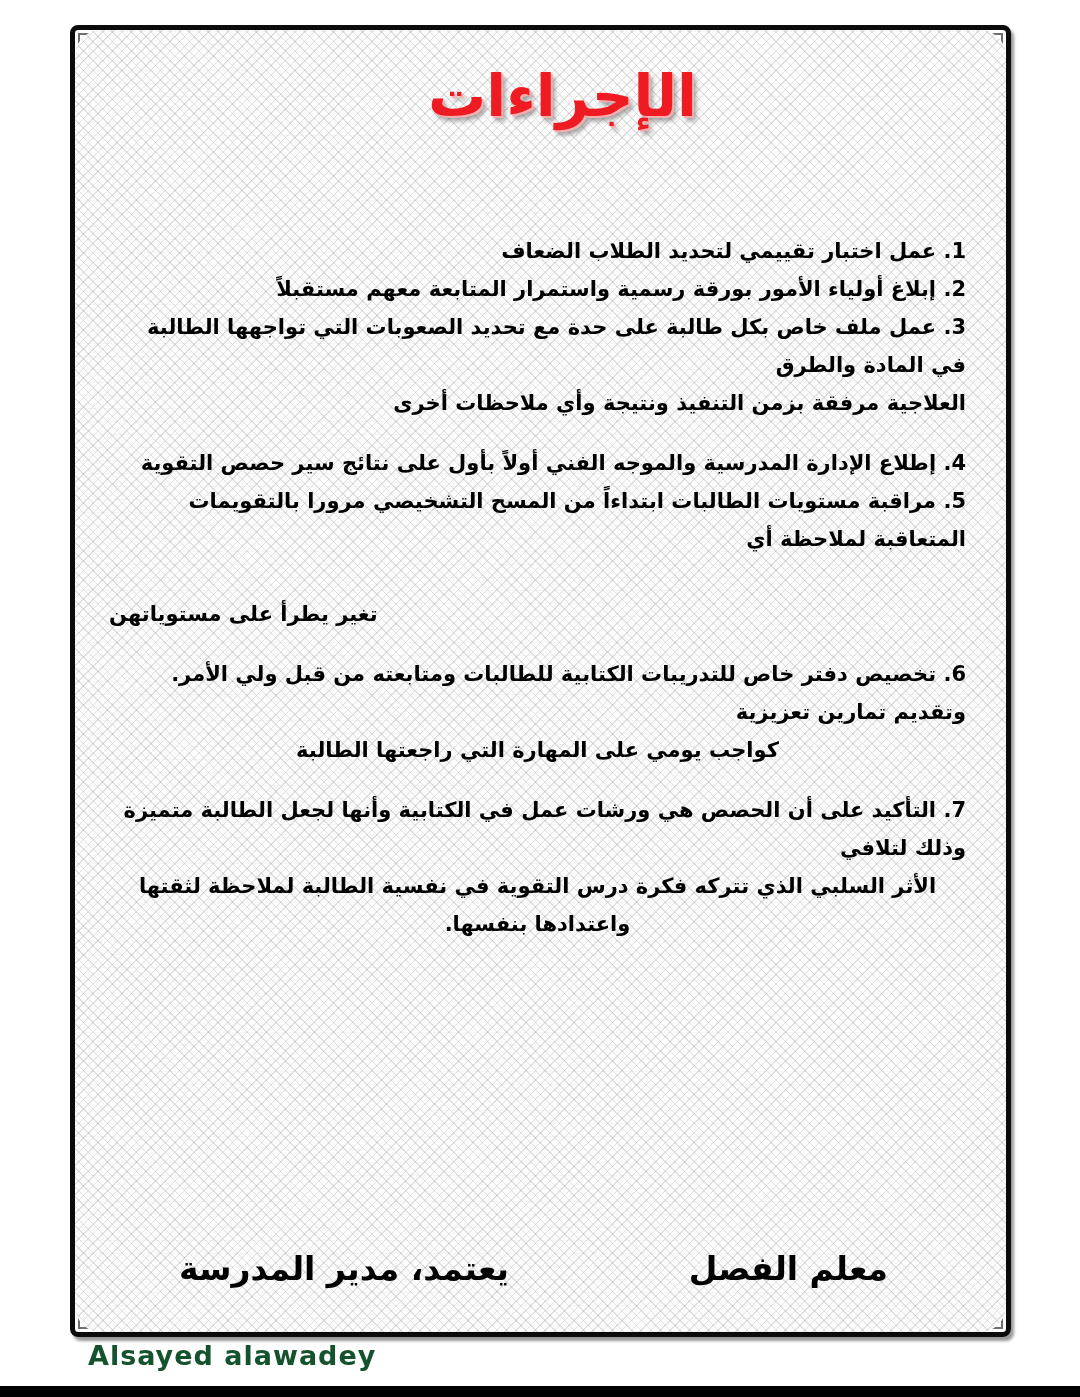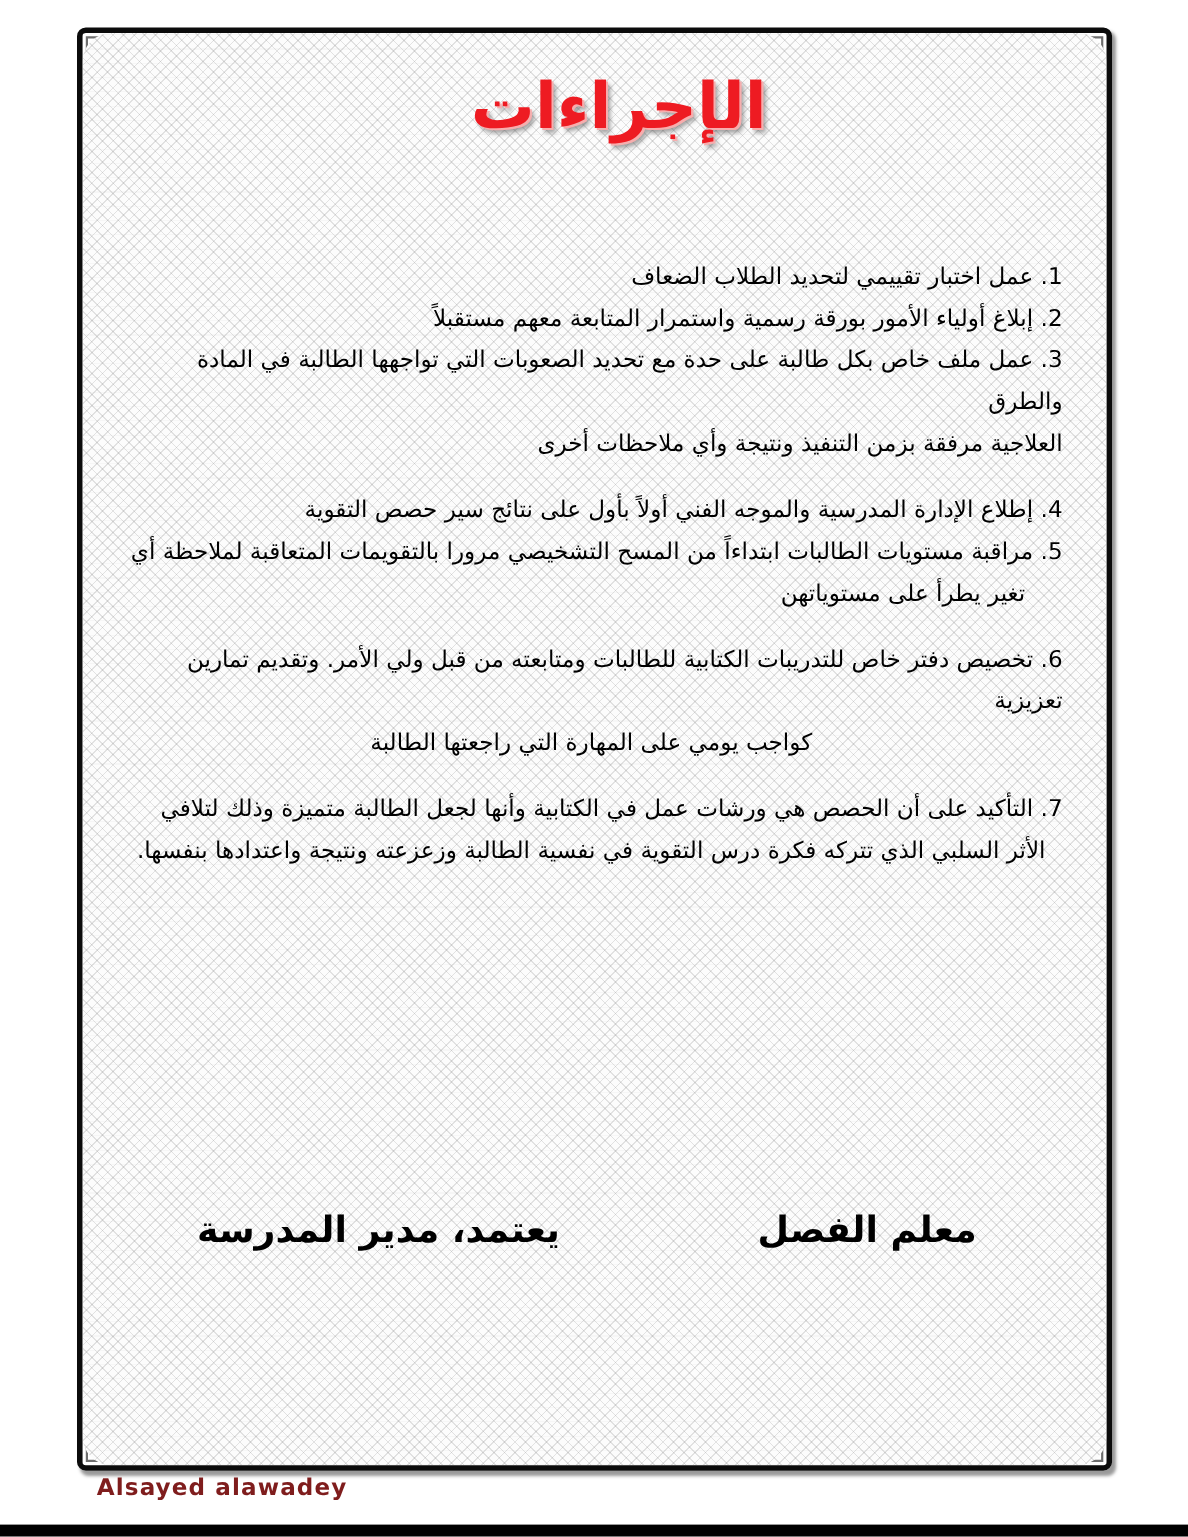--- a/index.html
+++ b/index.html
@@ -29,41 +29,41 @@
     font-size:58px;font-weight:900;line-height:72px;
     color:#ee1b22;
     text-shadow: 2px 2px 0 #f6aeae, 4px 5px 4px rgba(90,90,90,0.55);
     letter-spacing:1px;
     transform:translateX(22px);
   }
   
   .proc-list{
     direction:rtl;
     margin:100px 40px 0 34px;
-    font-size:21px;font-weight:normal;color:#000;
+    font-size:21px;font-weight:bold;color:#000;
     line-height:38px;
   }
   .proc-item{margin:0;}
   .proc-item.gap-after{margin-bottom:22px;}
   .line-first{text-align:right;}
   .num{display:inline;}
   .num::after{content:" ";}
   .line-cont{text-align:center;}
   .line-cont.align-left{text-align:right;padding-left:18px;}
-  .line-cont.align-right{text-align:right;padding-right:34px;}
+  .line-cont.align-right{text-align:left;padding-right:34px;margin-top:37px;}
   
   .sig-row{
     direction:rtl;display:flex;justify-content:space-between;
     margin-top:306px;padding:0 118px 0 104px;
     font-size:33px;font-weight:900;color:#000;
   }
   
   .watermark{
     position:absolute;left:88px;top:1340px;
-    font-size:21px;font-weight:bold;color:#7f1d1d;
+    font-size:27px;font-weight:bold;color:#14532d;
     letter-spacing:1px;
   }
   .bottom-bar{
     position:absolute;left:0;bottom:0;width:1080px;height:11px;background:#000;
   }
 </style>
 </head>
 <body>
 
 <div class="page-frame">
@@ -88,21 +88,21 @@
         <div class="proc-item gap-after">
           <div class="line-first"><span class="num">5.</span><span>مراقبة مستويات الطالبات ابتداءاً من المسح التشخيصي مرورا بالتقويمات المتعاقبة لملاحظة أي</span></div>
           <div class="line-cont align-right">تغير يطرأ على مستوياتهن</div>
         </div>
         <div class="proc-item gap-after">
           <div class="line-first"><span class="num">6.</span><span>تخصيص دفتر خاص للتدريبات الكتابية للطالبات ومتابعته من قبل ولي الأمر. وتقديم تمارين تعزيزية</span></div>
           <div class="line-cont ">كواجب يومي على المهارة التي راجعتها الطالبة</div>
         </div>
         <div class="proc-item">
           <div class="line-first"><span class="num">7.</span><span>التأكيد على أن الحصص هي ورشات عمل في الكتابية وأنها لجعل الطالبة متميزة وذلك لتلافي</span></div>
-          <div class="line-cont ">الأثر السلبي الذي تتركه فكرة درس التقوية في نفسية الطالبة وزعزعته ونتيجة واعتدادها بنفسها.</div>
+          <div class="line-cont ">الأثر السلبي الذي تتركه فكرة درس التقوية في نفسية الطالبة لملاحظة لثقتها واعتدادها بنفسها.</div>
         </div>
       </div>
 
     <div class="sig-row">
       <span>معلم الفصل</span>
       <span>يعتمد، مدير المدرسة</span>
     </div>
 
   </div>
 </div>

